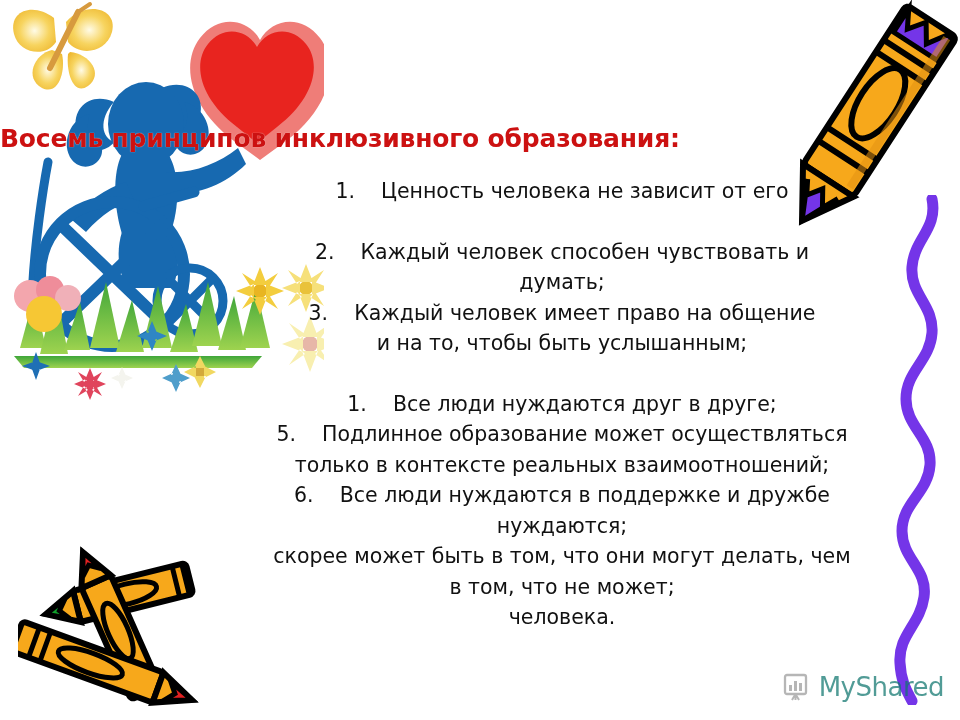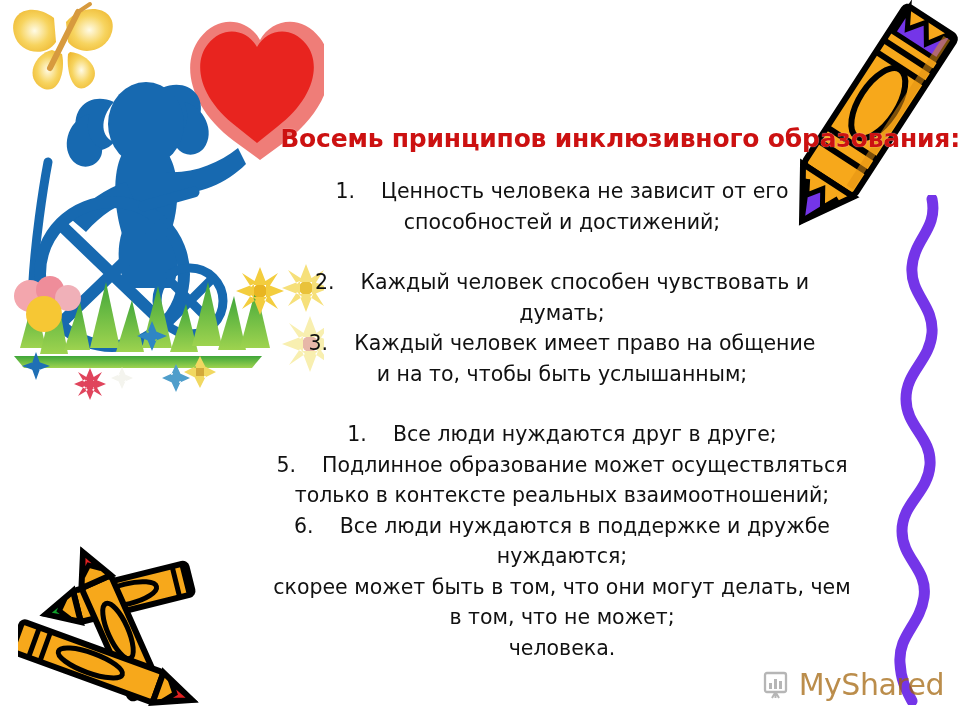--- a/index.html
+++ b/index.html
@@ -34,21 +34,21 @@
     width: 960px;
     height: 720px;
     z-index: 5;
   }
 
   #title {
     position: absolute;
     left: 0;
     top: 124px;
     width: 960px;
-    text-align: right;
+    text-align: left;
     font-family: "DejaVu Sans", sans-serif;
     font-size: 25px;
     font-weight: bold;
     letter-spacing: -0.2px;
     color: #cc1111;
     text-shadow: 0 0 1px rgba(255,255,255,0.9);
     white-space: nowrap;
   }
 
   #principles {
@@ -71,22 +71,22 @@
     right: 16px;
     bottom: 18px;
     display: flex;
     align-items: center;
     gap: 7px;
     z-index: 9;
     opacity: 0.72;
   }
   #watermark .wm-text {
     font-family: "DejaVu Sans", sans-serif;
-    font-size: 30px;
-    color: #a16207;
+    font-size: 26px;
+    color: #0f766e;
     letter-spacing: -0.5px;
   }
 </style>
 </head>
 <body>
 
 <div id="slide">
 
   <svg class="art" id="art-topleft" viewBox="0 0 330 410" xmlns="http://www.w3.org/2000/svg">
     <defs>
@@ -279,21 +279,20 @@
       <ellipse cx="72" cy="126" rx="34" ry="10" fill="none" stroke="#000" stroke-width="5"></ellipse>
     </g>
   </svg>
 
   <div id="text-block">
 
     <div id="title">Восемь принципов инклюзивного образования:</div>
 
     <div id="principles">
         <span class="p-line">1.    Ценность человека не зависит от его</span>
-        <span class="p-line">способностей и достижений;</span>
         <span class="p-spacer"></span>
         <span class="p-line">2.    Каждый человек способен чувствовать и</span>
         <span class="p-line">думать;</span>
         <span class="p-line">3.    Каждый человек имеет право на общение</span>
         <span class="p-line">и на то, чтобы быть услышанным;</span>
         <span class="p-spacer"></span>
         <span class="p-line">1.    Все люди нуждаются друг в друге;</span>
         <span class="p-line">5.    Подлинное образование может осуществляться</span>
         <span class="p-line">только в контексте реальных взаимоотношений;</span>
         <span class="p-line">6.    Все люди нуждаются в поддержке и дружбе</span>

